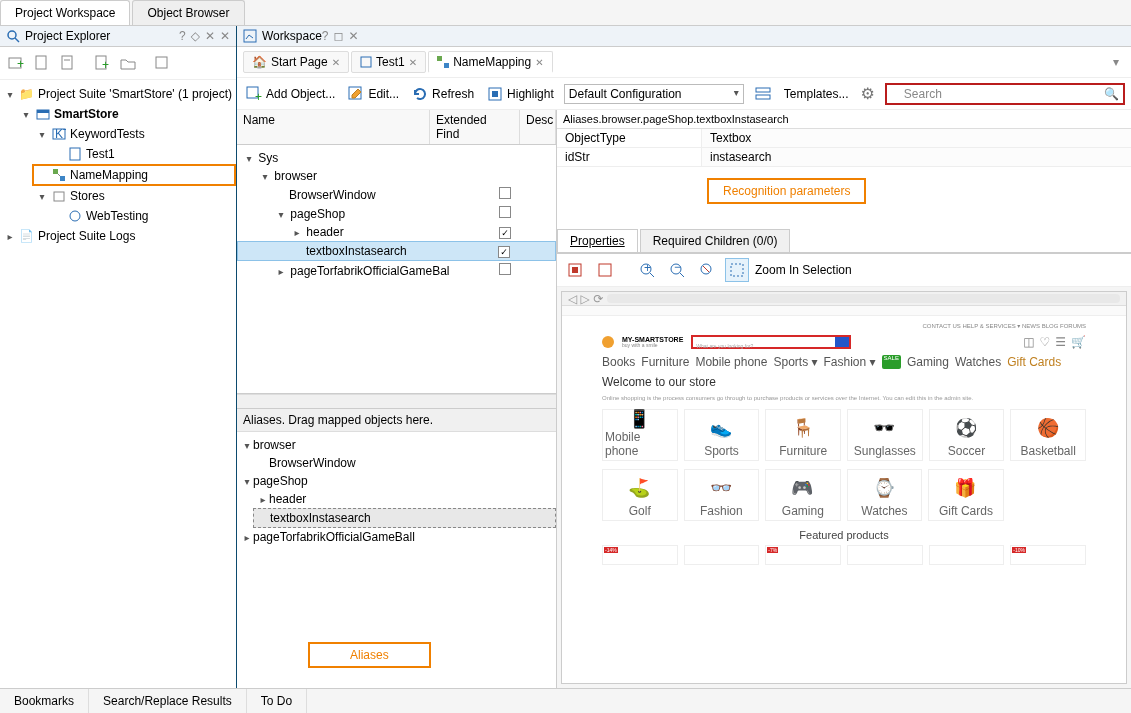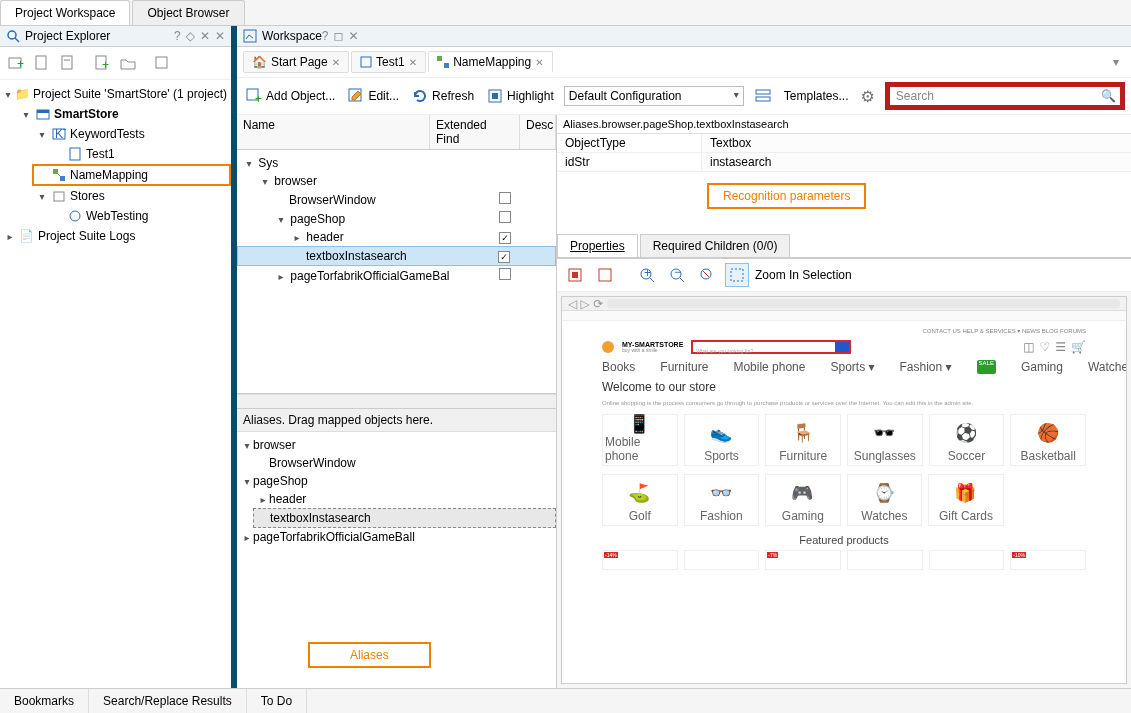--- a/index.html
+++ b/index.html
@@ -1,21 +1,21 @@
 <!DOCTYPE html>
 <html><head>
 <meta charset="utf-8">
 <style>
 * { margin: 0; padding: 0; box-sizing: border-box; font-family: "Segoe UI", Tahoma, sans-serif; font-size: 12px; }
 body { background: #fff; width: 1131px; height: 713px; display: flex; flex-direction: column; overflow: hidden; }
 .top-tabs { display: flex; border-bottom: 1px solid #ccc; background: #f5f5f5; }
 .top-tab { padding: 5px 14px; border: 1px solid #ccc; border-bottom: none; background: #fff; margin-right: 2px; cursor: pointer; border-radius: 3px 3px 0 0; }
 .top-tab.inactive { background: #efefef; }
 .main { flex: 1; display: flex; min-height: 0; }
-.left-panel { width: 237px; border-right: 6px solid #0c4a6e; display: flex; flex-direction: column; }
+.left-panel { width: 237px; border-right: 1px solid #0c4a6e; display: flex; flex-direction: column; }
 .panel-header { display: flex; align-items: center; padding: 3px 6px; background: #eef3f8; border-bottom: 1px solid #ccc; justify-content: space-between; }
 .panel-title { display: flex; align-items: center; gap: 5px; font-size: 12px; }
 .panel-controls { display: flex; gap: 5px; color: #888; }
 .toolbar { display: flex; gap: 2px; padding: 4px; border-bottom: 1px solid #eee; flex-wrap: wrap; align-items: center; }
 .tb-btn { width: 24px; height: 24px; display: flex; align-items: center; justify-content: center; border: 1px solid transparent; cursor: pointer; }
 .tree { flex: 1; overflow: auto; padding: 4px 0; }
 .tree-node { display: flex; align-items: center; padding: 2px 4px; cursor: pointer; white-space: nowrap; }
 .tree-children { padding-left: 16px; }
 .exp { width: 12px; display: inline-flex; justify-content: center; color: #555; font-size: 10px; }
 .ticon { width: 16px; height: 16px; display: inline-flex; align-items: center; justify-content: center; margin: 0 3px; }
@@ -24,21 +24,21 @@
 .right-panel { flex: 1; display: flex; flex-direction: column; min-width: 0; }
 .ws-header { display: flex; align-items: center; justify-content: flex-start; padding: 3px 6px; border-bottom: 1px solid #ccc; background: #eef3f8; }
 .ws-tabs { display: flex; align-items: center; padding: 4px 6px; border-bottom: 1px solid #eee; gap: 2px; }
 .ws-tab { display: flex; align-items: center; gap: 4px; padding: 3px 8px; border: 1px solid #ddd; background: #f8f8f8; border-radius: 2px; cursor: pointer; }
 .ws-tab.active { background: #fff; border-bottom-color: #fff; }
 .ws-tab .close { color: #888; font-size: 10px; cursor: pointer; }
 .ws-toolbar { display: flex; align-items: center; gap: 8px; padding: 4px 6px; border-bottom: 1px solid #eee; flex-wrap: nowrap; }
 .ws-toolbar .lbl-btn { display: flex; align-items: center; gap: 3px; cursor: pointer; padding: 2px 2px; }
 .dropdown { border: 1px solid #bbb; padding: 2px 18px 2px 4px; min-width: 180px; position: relative; background: #fff; }
 .dropdown::after { content: "▾"; position: absolute; right: 4px; top: 2px; font-size: 10px; color: #555; }
-.search-box { flex: 1; border: 5px solid #b91c1c; padding: 2px 22px 2px 6px; min-width: 120px; color: #888; position: relative; background: #fff; }
+.search-box { flex: 1; border: 2px solid #b91c1c; padding: 2px 22px 2px 17px; min-width: 120px; color: #888; position: relative; background: #fff; }
 .search-box .mag { position: absolute; right: 4px; top: 2px; color: #999; }
 .mid-split { flex: 1; display: flex; min-height: 0; }
 .mid-left { width: 320px; border-right: 1px solid #ccc; display: flex; flex-direction: column; }
 .mid-right { flex: 1; display: flex; flex-direction: column; min-width: 0; }
 .section-title { background: #f0f0f0; border-bottom: 1px solid #ddd; padding: 4px 6px; display: flex; justify-content: space-between; align-items: center; }
 .grid-header { display: flex; border-bottom: 1px solid #ccc; background: #f8f8f8; }
 .grid-col { padding: 3px 6px; border-right: 1px solid #ddd; }
 .grid-col.name { flex: 1; }
 .grid-col.ext { width: 90px; }
 .grid-col.desc { width: 36px; }
@@ -64,21 +64,21 @@
 .preview-canvas { flex: 1; background: #f5f5f5; position: relative; overflow: hidden; }
 .browser-mock { position: absolute; left: 4px; top: 4px; right: 4px; bottom: 4px; background: #fff; border: 1px solid #ccc; display: flex; flex-direction: column; font-size: 8px; }
 .browser-bar { height: 14px; background: #f1f1f1; border-bottom: 1px solid #ddd; display: flex; align-items: center; padding: 0 6px; gap: 4px; }
 .url-pill { flex: 1; height: 9px; background: #e8e8e8; border-radius: 4px; }
 .bookmark-bar { height: 10px; background: #fafafa; border-bottom: 1px solid #eee; }
 .store-content { flex: 1; padding: 6px 40px; overflow: hidden; }
 .store-header { display: flex; align-items: center; gap: 8px; margin: 6px 0; }
 .store-logo { width: 12px; height: 12px; background: #f0a030; border-radius: 50%; }
 .store-search { flex: 1; max-width: 190px; border: 2px solid #d62828; height: 14px; position: relative; }
 .store-search .sbtn { position: absolute; right: 0; top: 0; bottom: 0; width: 14px; background: #2256c9; }
-.store-nav { display: flex; gap: 25px; font-size: 7px; margin: 5px 0; color: #555; }
+.store-nav { display: flex; gap: 6px; font-size: 7px; margin: 5px 0; color: #555; }
 .store-nav span { white-space: nowrap; }
 .sale { background: #2a9d2a; color: #fff; padding: 0 2px; border-radius: 2px; font-size: 6px; }
 .store-h2 { font-size: 12px; color: #333; margin: 6px 0; }
 .store-sub { font-size: 6px; color: #999; margin-bottom: 8px; }
 .product-grid { display: grid; grid-template-columns: repeat(6, 1fr); gap: 6px; margin-bottom: 8px; }
 .product { border: 1px solid #eee; height: 52px; display: flex; flex-direction: column; align-items: center; justify-content: flex-end; font-size: 6px; color: #666; padding: 2px; }
 .product .pimg { flex: 1; width: 100%; display: flex; align-items: center; justify-content: center; font-size: 18px; }
 .bottom-tabs { display: flex; border-top: 1px solid #ccc; background: #f5f5f5; }
 .bottom-tab { padding: 5px 14px; border-right: 1px solid #ddd; cursor: pointer; }
 .aliases-callout { position: absolute; bottom: 20px; left: 71px; border: 2px solid #f08000; padding: 4px 40px; color: #f08000; background: #fff; }

